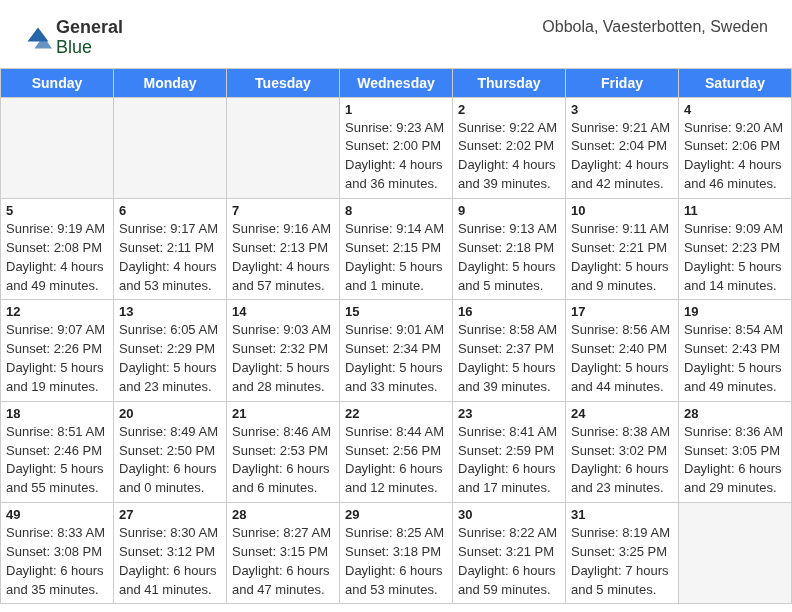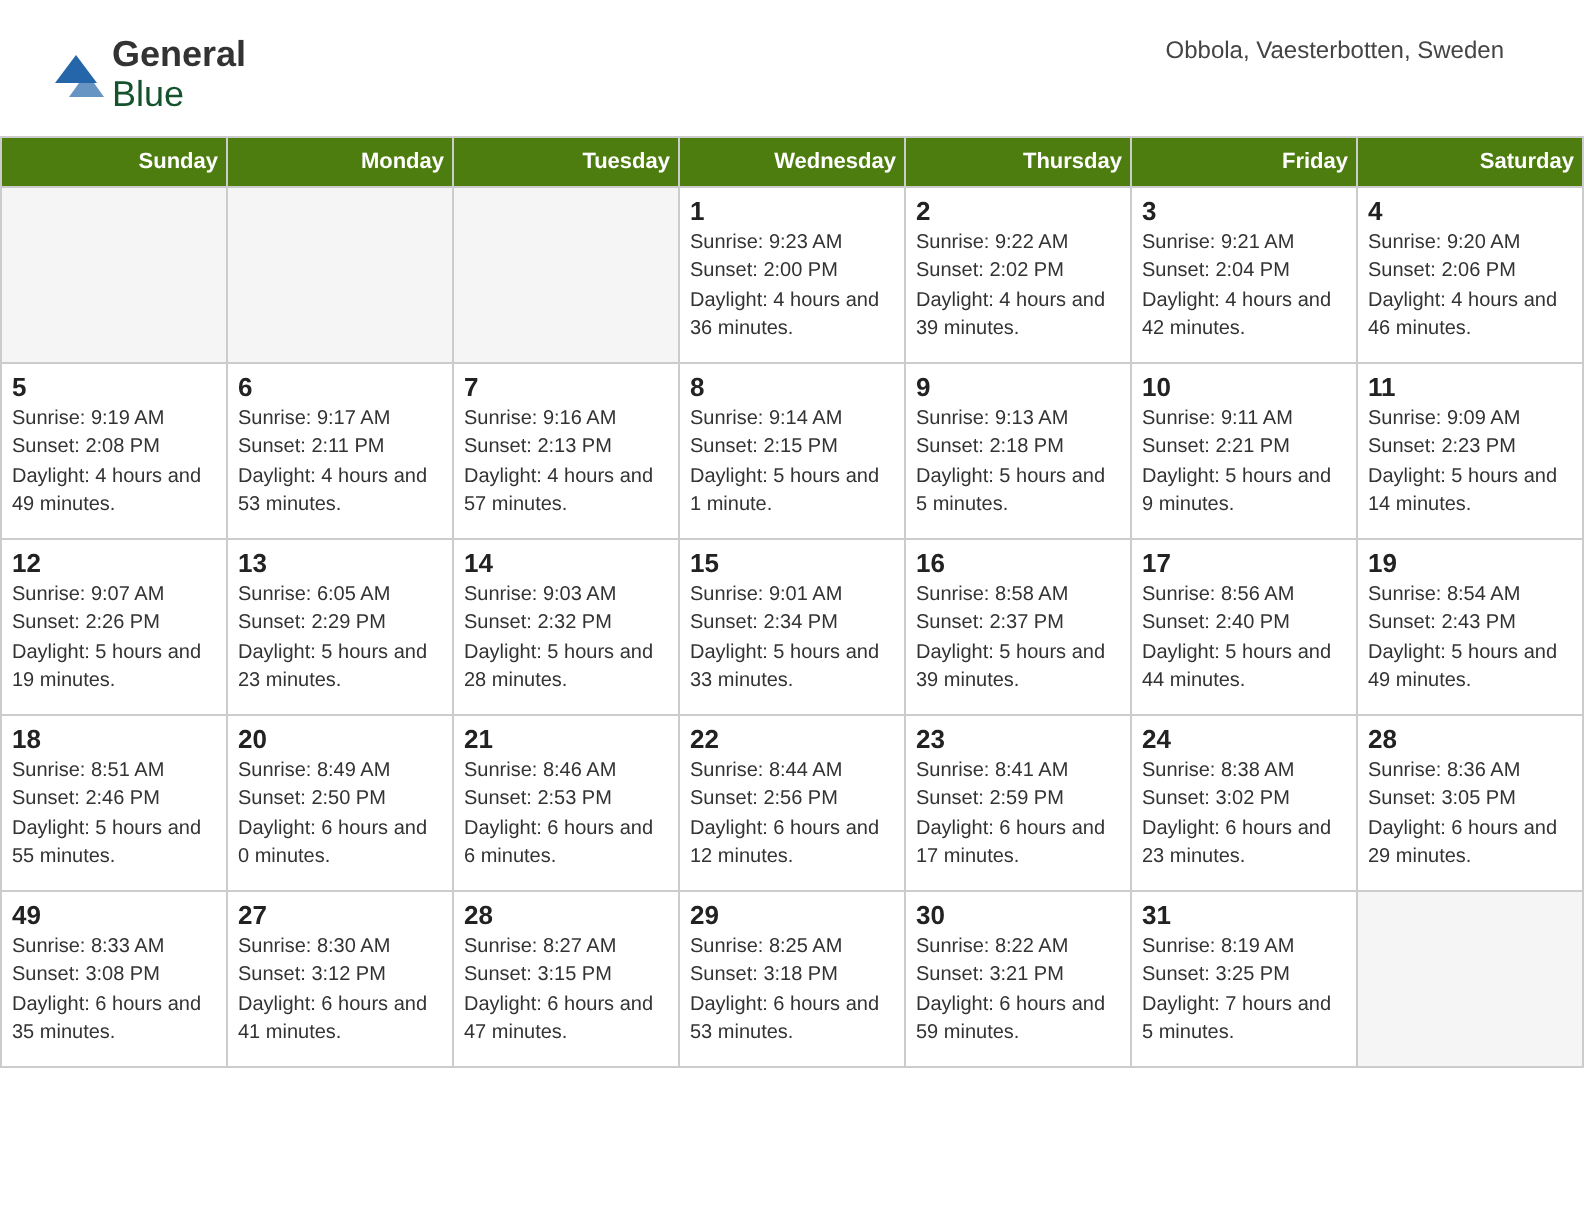--- a/index.html
+++ b/index.html
@@ -6,21 +6,21 @@
     body {
       font-family: Arial, sans-serif;
       background: #fff;
       width: 792px;
       min-height: 612px;
     }
     .header {
       display: flex;
       align-items: flex-start;
       justify-content: space-between;
-      padding: 18px 40px 10px 24px;
+      padding: 18px 24px 10px 24px;
     }
     .logo {
       display: flex;
       align-items: center;
     }
     .logo-text {
       display: flex;
       flex-direction: column;
       line-height: 1.1;
     }
@@ -41,35 +41,35 @@
     }
     .title-section {
       text-align: right;
     }
     .month-title {
       font-size: 32px;
       font-weight: bold;
       color: #222;
     }
     .subtitle {
-      font-size: 12px;
+      font-size: 16px;
       color: #444;
     }
     .calendar {
       width: 100%;
       border-collapse: collapse;
       margin: 0 0 0 0;
       font-size: 11px;
     }
     .calendar th {
-      background: #4d7c0f;
+      background: #3b82f6;
       color: #fff;
-      text-align: right;
+      text-align: center;
       padding: 6px 4px;
-      font-size: 11px;
+      font-size: 14px;
       font-weight: bold;
       border: 1px solid #ccc;
     }
     .calendar td {
       border: 1px solid #ccc;
       vertical-align: top;
       padding: 4px 5px;
       width: 113px;
       min-height: 80px;
       background: #fff;
@@ -77,21 +77,21 @@
     .calendar td.empty {
       background: #f5f5f5;
     }
     .day-number {
       font-size: 13px;
       font-weight: bold;
       color: #222;
       margin-bottom: 2px;
     }
     .day-info {
-      font-size: 10px;
+      font-size: 13px;
       color: #333;
       line-height: 1.45;
     }
     tr.week-row td {
       height: 88px;
     }
   </style>
 </head>
 <body>
 

